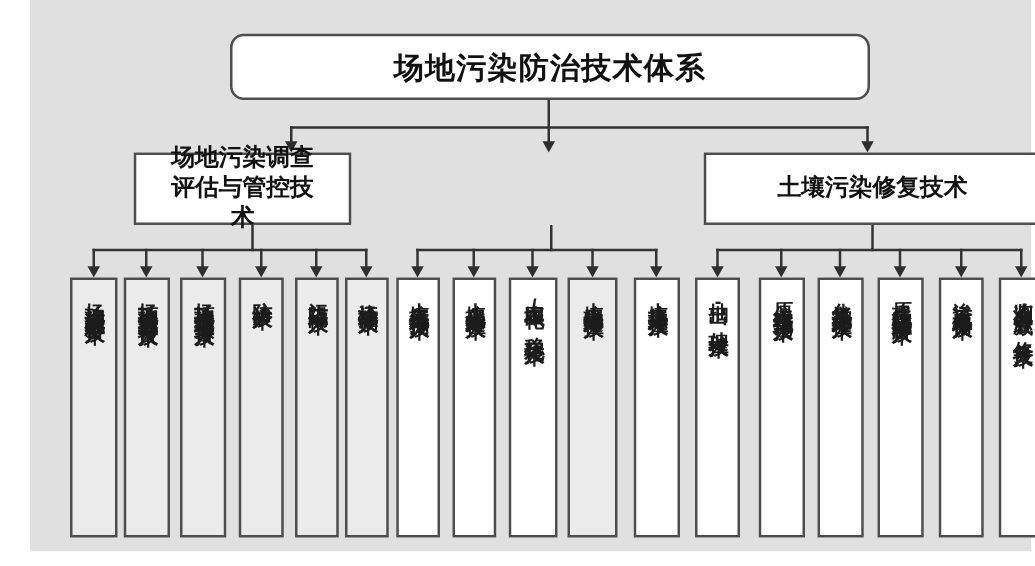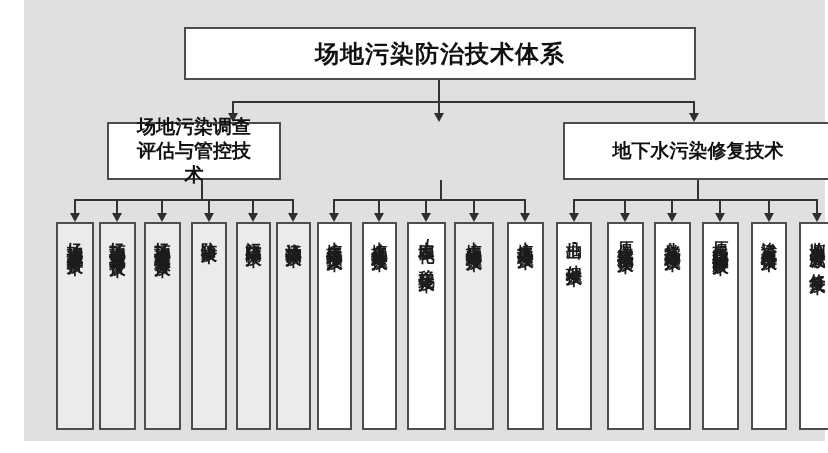--- a/index.html
+++ b/index.html
@@ -21,21 +21,21 @@
     position:absolute;
     background:#ffffff;
     border:2px solid #4d4d4d;
     box-sizing:border-box;
     display:flex;align-items:center;justify-content:center;
     color:#111111;
     text-align:center;
   }
   .root-box{
     left:160px;top:27px;width:512px;height:53px;
-    font-size:24px;font-weight:700;letter-spacing:1px;
+    font-size:24px;font-weight:700;letter-spacing:1px;border-radius:11px;
   }
   .branch-box{
     top:122px;height:58px;
     font-size:19px;font-weight:700;
     line-height:1.25;
   }
   #branch-a{left:83px;width:174px;padding:0 22px;}
   #branch-b{left:317px;width:203px;}
   #branch-c{left:539px;width:270px;}
   .leaf{
@@ -86,21 +86,21 @@
     <div class="vline" style="left:414px;top:101px;height:13px;"></div>
     <div class="ah" style="left:410px;top:113px;"></div>
 
     <div class="vline" style="left:669px;top:101px;height:13px;"></div>
     <div class="ah" style="left:665px;top:113px;"></div>
 
     <div class="box branch-box" id="branch-a">
       <span>场地污染调查评估与管控技术</span>
     </div>
     <div class="box branch-box" id="branch-c">
-      <span>地下水污染修复技术</span>
+      <span>土壤污染修复技术</span>
     </div>
 
     <div class="vline" style="left:177px;top:180px;height:21px;"></div>
     <div class="hline" style="left:50px;top:199px;width:220px;"></div>
     <div class="vline" style="left:50px;top:199px;height:15px;"></div>
     <div class="ah" style="left:46px;top:213px;"></div>
     <div class="vline" style="left:92px;top:199px;height:15px;"></div>
     <div class="ah" style="left:88px;top:213px;"></div>
     <div class="vline" style="left:137px;top:199px;height:15px;"></div>
     <div class="ah" style="left:133px;top:213px;"></div>

